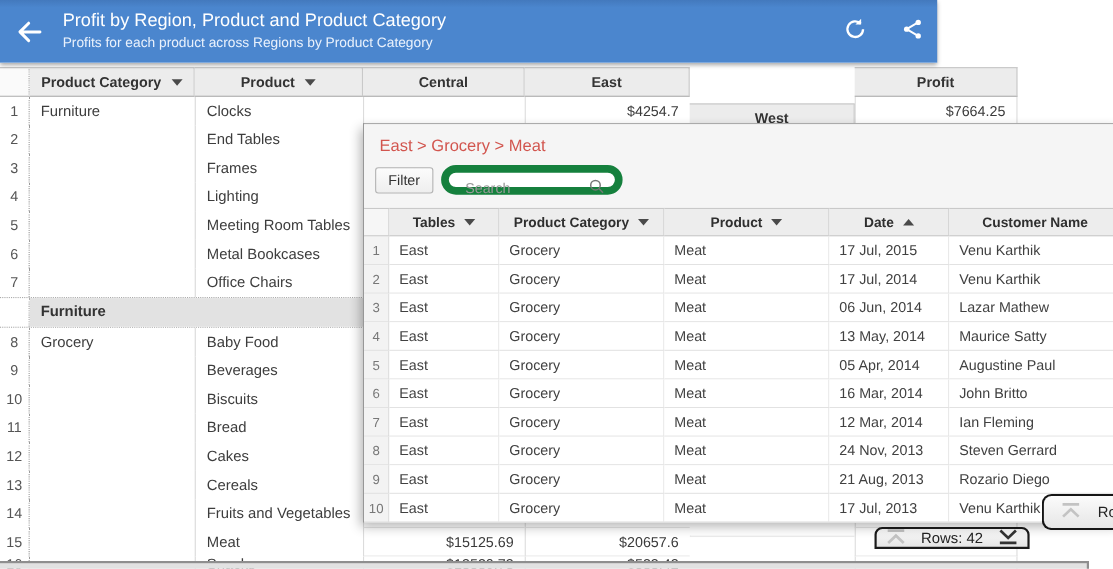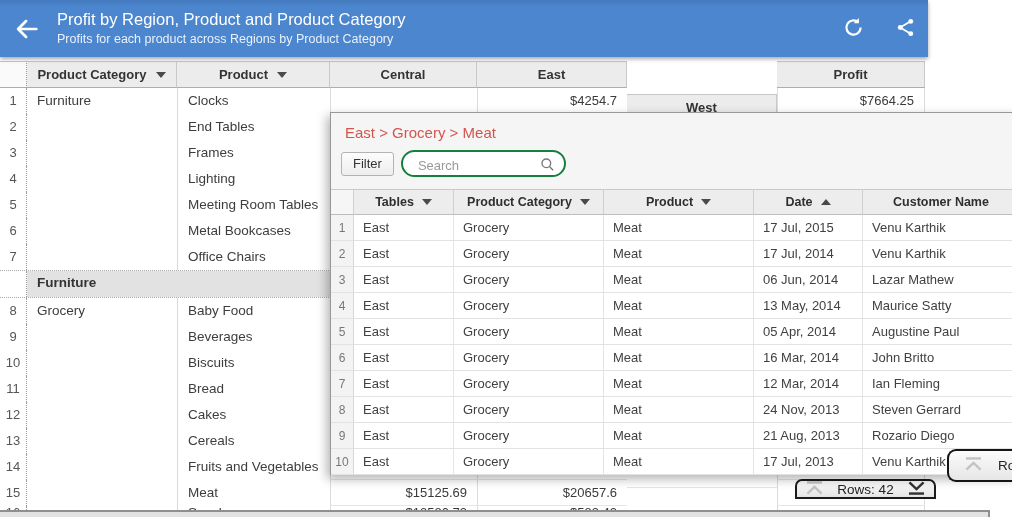--- a/index.html
+++ b/index.html
@@ -3,21 +3,21 @@
 <meta charset="utf-8">
 <style>
   html,body{margin:0;padding:0;}
   body{
     width:1012px;height:517px;position:relative;overflow:hidden;
     background:#fff;font-family:"Liberation Sans",sans-serif;
     -webkit-font-smoothing:antialiased;
   }
   
   .appbar{
-    position:absolute;left:0;top:0;width:928px;height:57px;
+    position:absolute;left:0;top:0;width:852px;height:57px;
     background:linear-gradient(#4379bd 0%, #4b86ce 12%, #4b86ce 100%);
     box-shadow:0 2px 4px rgba(0,0,0,.35);z-index:10;color:#fff;
   }
   .back-btn{position:absolute;left:13px;top:15px;width:30px;height:28px;cursor:pointer;}
   .titles{position:absolute;left:57px;top:8px;}
   .app-title{font-size:16.5px;line-height:23px;color:#fff;}
   .app-subtitle{font-size:12.5px;line-height:17px;color:#e9f1fc;}
   .appbar-actions{position:absolute;right:10px;top:16px;display:flex;gap:26px;align-items:center;}
   .icon-btn{width:26px;height:26px;cursor:pointer;display:flex;align-items:center;justify-content:center;}
 
@@ -58,21 +58,21 @@
   .pager-btn{background:none;border:none;padding:0;margin:0;display:flex;align-items:center;cursor:pointer;}
 
   
   .popup{position:absolute;left:330px;top:112px;width:690px;height:363px;background:#fff;z-index:5;
       border:1px solid #979797;border-right:none;box-shadow:-3px 4px 10px rgba(0,0,0,.3);box-sizing:border-box;}
   .pp-top{height:76px;background:#f5f5f5;}
   .pp-crumb{padding:11px 0 0 14px;font-size:15px;color:#d2554e;}
   .pp-filterrow{display:flex;align-items:center;gap:7px;margin:9px 0 0 10px;}
   .filter-btn{height:24px;padding:0 11px;font-size:13px;color:#333;font-family:"Liberation Sans",sans-serif;
       border:1px solid #b3b3b3;border-radius:3px;background:linear-gradient(#fcfcfc,#eee);cursor:pointer;}
-  .search-wrap{position:relative;width:165px;height:27px;border:2px solid #15803d;border-radius:14px;background:#fff;box-sizing:border-box;text-decoration:underline;}
+  .search-wrap{position:relative;width:165px;height:27px;border:7px solid #15803d;border-radius:14px;background:#fff;box-sizing:border-box;text-decoration:underline;}
   .search-wrap input{position:absolute;left:13px;top:3px;width:118px;height:19px;border:none;outline:none;
       font-size:13px;color:#333;font-family:"Liberation Sans",sans-serif;background:transparent;}
   .search-wrap input::placeholder{color:#999;}
   .search-icon{position:absolute;right:9px;top:5px;}
 
   .pp-header{display:flex;height:26px;}
   .pp-hc{box-sizing:border-box;height:26px;line-height:25px;text-align:center;font-size:12.5px;font-weight:bold;color:#2f2f2f;
       background:#ededed;border-top:1px solid #c9c9c9;border-bottom:1px solid #bdbdbd;border-right:1px solid #d0d0d0;}
   .pw-num{width:23px;}.pw-region{width:100px;}.pw-pc{width:150px;}.pw-prod{width:150px;}.pw-date{width:109px;}.pw-cust{flex:1;}
   .pp-hc .tri{margin-left:8px;border-left-width:5px;border-right-width:5px;}

